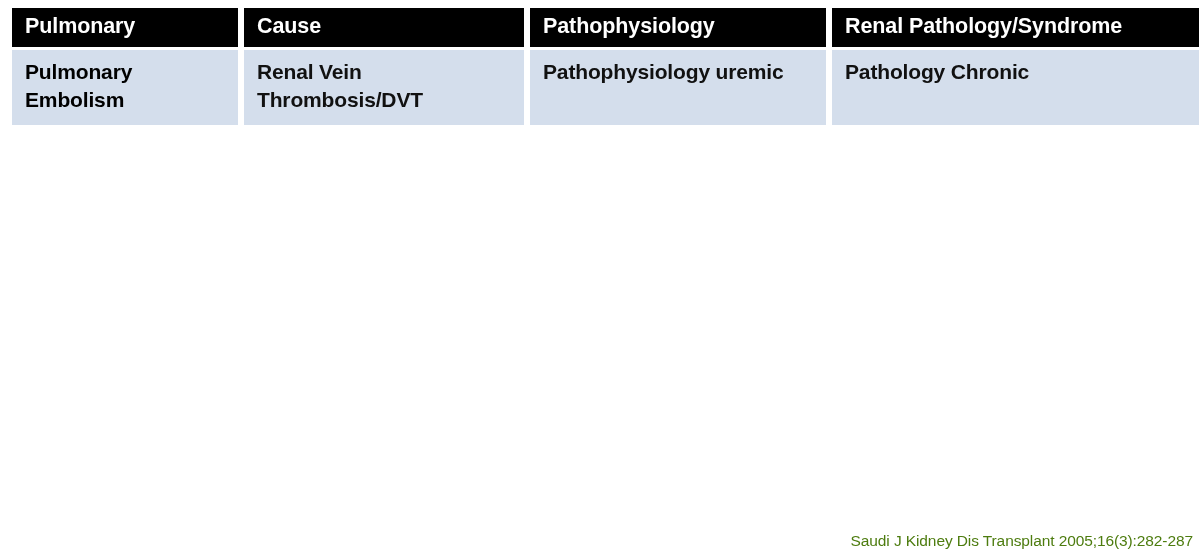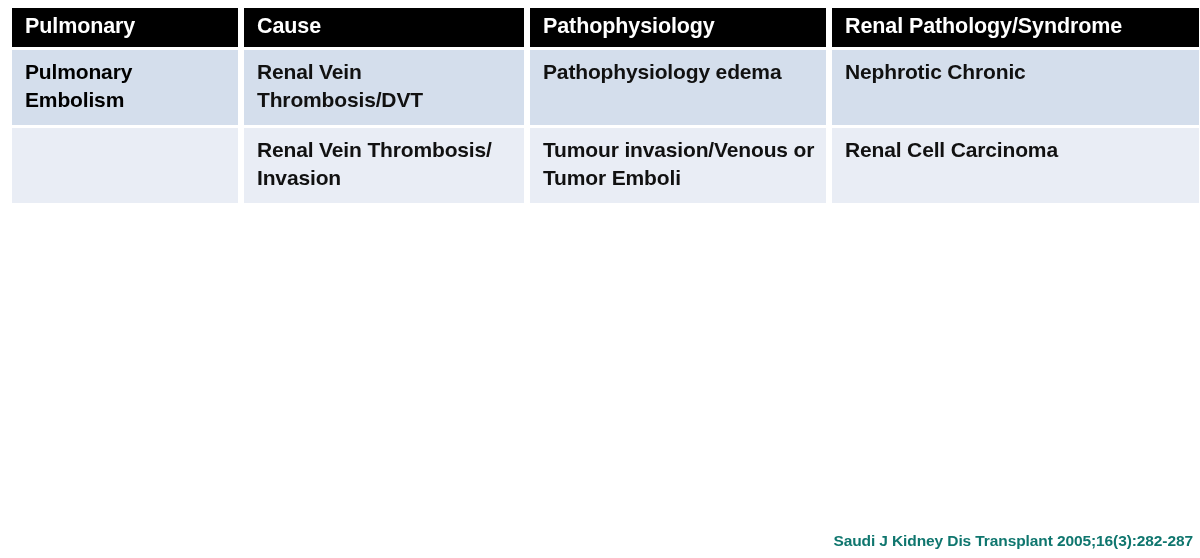--- a/index.html
+++ b/index.html
@@ -101,22 +101,22 @@
     background-position: 0 100%;
     padding-bottom: 3px;
   }
 
   
   #citation {
     position: absolute;
     right: 7px;
     bottom: 8px;
     font-size: 15.5px;
-    font-weight: bold;
-    color: #0f766e;
+    font-weight: normal;
+    color: #4d7c0f;
     letter-spacing: -0.1px;
     white-space: nowrap;
   }
 </style>
 </head>
 <body>
 
 <div id="slide">
 
   <div id="table-wrap">
@@ -135,30 +135,24 @@
           <th>Pathophysiology</th>
           <th>Renal Pathology/Syndrome</th>
         </tr>
       </thead>
 
       <tbody>
 
         <tr class="shade-dark r1">
           <td class="rowhead">Pulmonary Embolism</td>
           <td>Renal Vein Thrombosis/DVT</td>
-          <td><span class="sp">Pathophysiology</span><span> edema</span></td>
-          <td><span class="sp">Nephrotic</span><span> Chronic</span></td>
+          <td><span class="sp">Pathophysiology</span><span> uremic</span></td>
+          <td><span class="sp">Pathology</span><span> Chronic</span></td>
         </tr>
 
-        <tr class="shade-light r2">
-          <td class="rowhead"></td>
-          <td>Renal Vein Thrombosis/ Invasion</td>
-          <td><span>Tumour invasion/Venous or </span><span class="sp">Tumor</span><span> Emboli</span></td>
-          <td>Renal Cell Carcinoma</td>
-        </tr>
 
 
 
 
       </tbody>
     </table>
   </div>
 
   <div id="citation">Saudi J Kidney Dis Transplant 2005;16(3):282-287</div>
 

